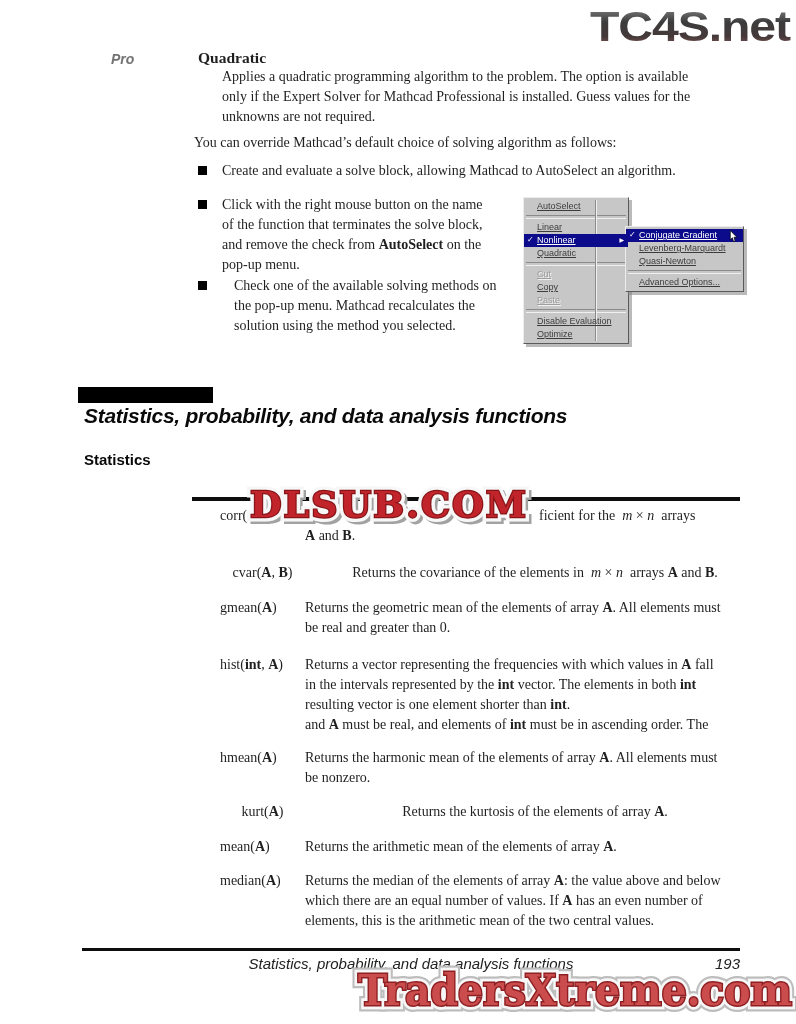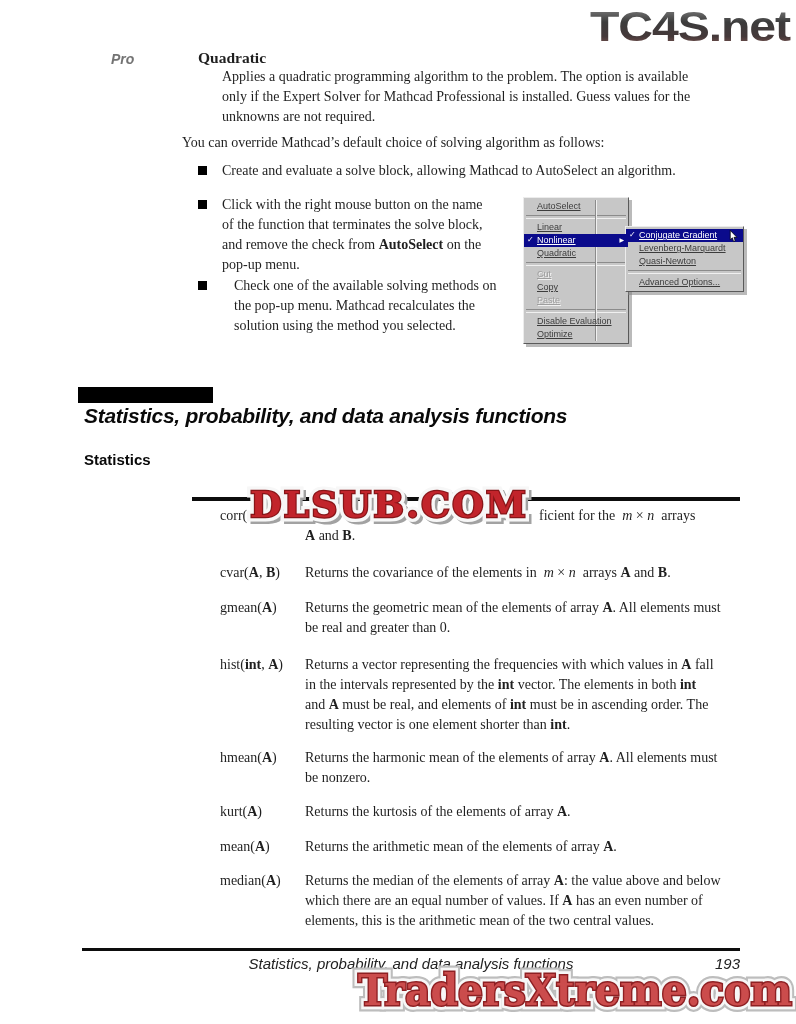--- a/index.html
+++ b/index.html
@@ -12,21 +12,21 @@
   .b { font-weight:700; }
   .i { font-style:italic; }
   .tline { white-space:pre; }
 
   
   .serif { font-size:14px; line-height:20px; }
   .pro-label { left:111px; top:51px; font-family:"Liberation Sans",sans-serif;
                font-weight:700; font-style:italic; font-size:14px; color:#737373; }
   .q-head { left:198px; top:48px; font-weight:700; font-size:15.5px; }
   .q-body { left:222px; top:67px; }
-  .intro  { left:182px; top:133px; }
+  .intro  { left:194px; top:133px; }
 
   .bullet { display:flex; }
   .bullet .sq { width:9px; height:9px; background:#000; margin-top:5px; flex:none; }
   .bullet .btext { margin-left:15px; }
   .bullet1 { left:198px; top:161px; }
   .bullet2 { left:198px; top:195px; }
   .bullet3 { left:198px; top:276px;gap:12px; }
 
   
   .menu-chrome {
@@ -62,21 +62,21 @@
   .sub-head  { left:84px; top:451px; font-family:"Liberation Sans",sans-serif;
                font-weight:700; font-size:15px; color:#090909; }
   .rule-top  { left:192px; top:497px; width:548px; height:4px; background:#0d0d0d; }
 
   
   .ftable { left:182px; top:506px; width:545px;margin-left:38px; }
   .frow { display:flex; }
   .fname { width:85px; flex:none; }
   .fdesc { flex:1; }
   .fdesc-corr .tline:first-child { padding-left:234px; }
-  .mb17 { margin-bottom:17px; } .mb15 { margin-bottom:15px; }
+  .mb17 { margin-bottom:17px; } .mb15 { margin-bottom:15px;text-align:center; }
   .mb13 { margin-bottom:13px; } .mb14 { margin-bottom:14px; }
 
   
   .rule-bottom { left:82px; top:948px; width:658px; height:3px; background:#0d0d0d; }
   .footer-row { left:82px; top:955px; width:658px; font-family:"Liberation Sans",sans-serif;
                 font-style:italic; font-size:15px; color:#222; }
   .footer-title { display:block; text-align:center; }
   .footer-page { position:absolute; right:0; top:0; }
 
   
@@ -195,22 +195,22 @@
       <div class="fdesc">
           <div class="tline"><span>Returns the geometric mean of the elements of array </span><span class="b">A</span><span>. All elements must</span></div>
           <div class="tline"><span>be real and greater than 0.</span></div>
         </div>
     </div>
     <div class="frow mb13">
       <div class="fname"><span>hist(</span><span class="b">int</span><span>, </span><span class="b">A</span><span>)</span></div>
       <div class="fdesc">
           <div class="tline"><span>Returns a vector representing the frequencies with which values in </span><span class="b">A</span><span> fall</span></div>
           <div class="tline"><span>in the intervals represented by the </span><span class="b">int</span><span> vector. The elements in both </span><span class="b">int</span></div>
+          <div class="tline"><span>resulting vector is one element shorter than </span><span class="b">int</span><span>.</span></div>
           <div class="tline"><span>and </span><span class="b">A</span><span> must be real, and elements of </span><span class="b">int</span><span> must be in ascending order. The</span></div>
-          <div class="tline"><span>resulting vector is one element shorter than </span><span class="b">int</span><span>.</span></div>
         </div>
     </div>
     <div class="frow mb14">
       <div class="fname"><span>hmean(</span><span class="b">A</span><span>)</span></div>
       <div class="fdesc">
           <div class="tline"><span>Returns the harmonic mean of the elements of array </span><span class="b">A</span><span>. All elements must</span></div>
           <div class="tline"><span>be nonzero.</span></div>
         </div>
     </div>
     <div class="frow mb15">

